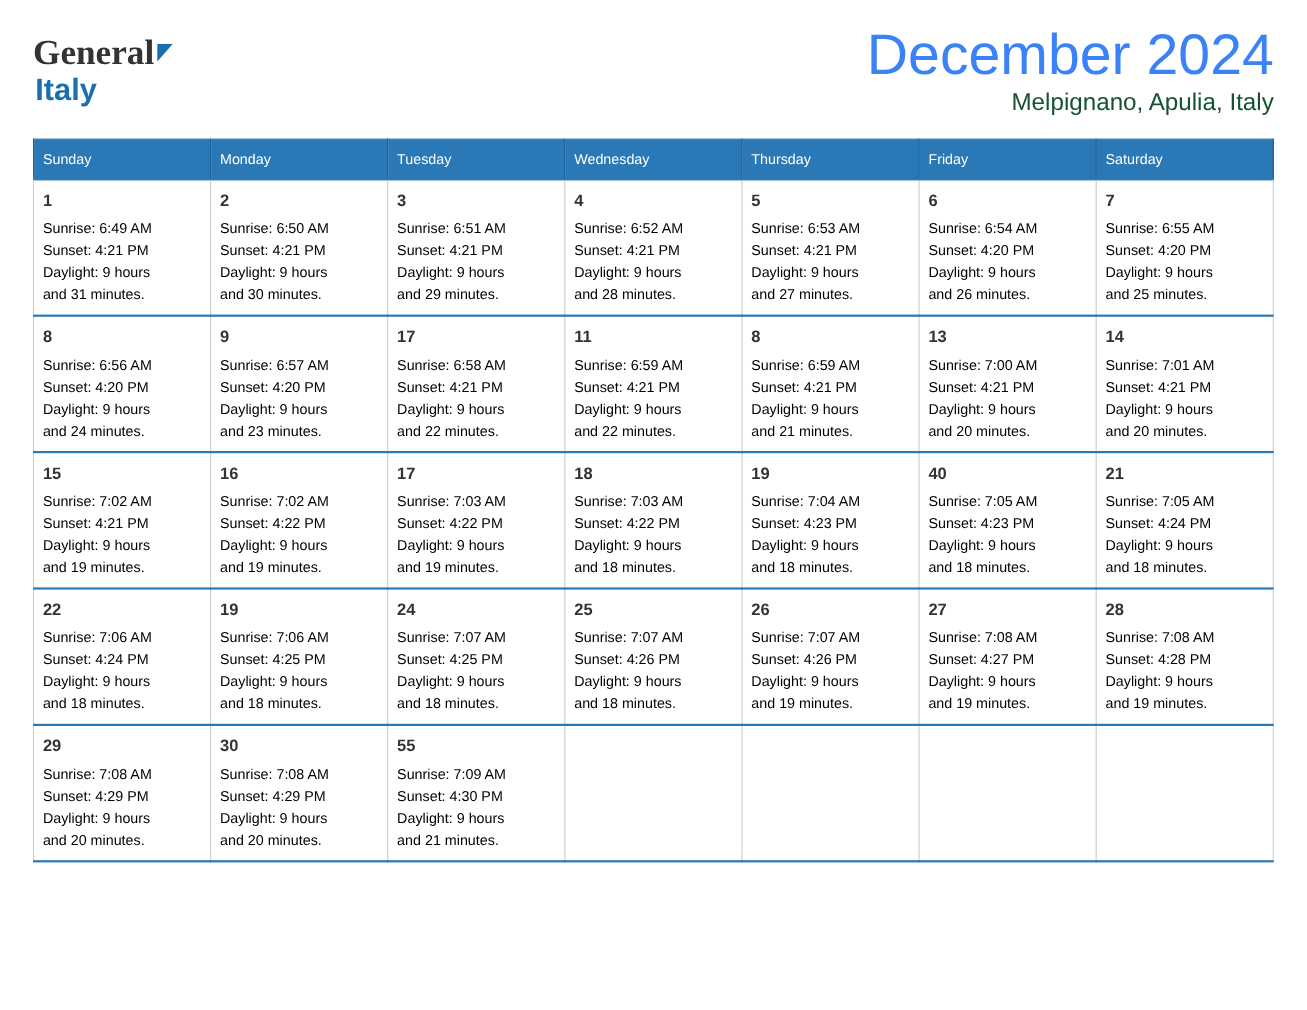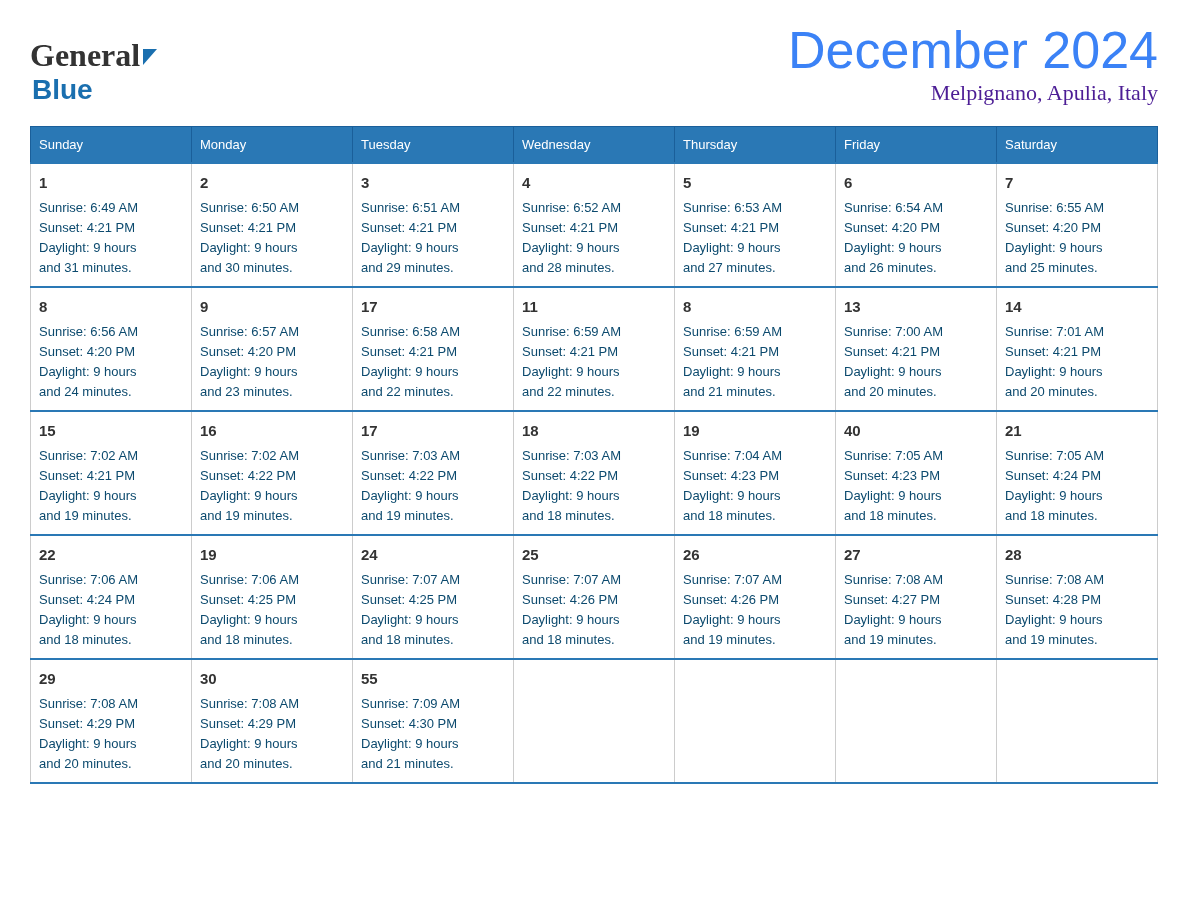--- a/index.html
+++ b/index.html
@@ -7,36 +7,35 @@
       font-family: Arial, sans-serif;
       background: #fff;
       color: #333;
       width: 1188px;
       min-height: 918px;
       padding: 20px 30px;
     }
     .header {
       display: flex;
       justify-content: space-between;
-      align-items: flex-end;
+      align-items: center;
       margin-bottom: 20px;
     }
     .title-block {
       text-align: right;
     }
     .title-block h1 {
       font-size: 52px;
       font-weight: 400;
       color: #3b82f6;
     }
     .title-block h2 {
       font-size: 22px;
       font-weight: 400;
-      color: #4c1d95;
-      font-family: Liberation Serif, serif;
+      color: #14532d;
     }
     .calendar {
       width: 100%;
       border-collapse: collapse;
     }
     .calendar th {
       background: #2a78b5;
       color: #fff;
       font-size: 13px;
       font-weight: normal;
@@ -55,21 +54,21 @@
     }
     .calendar tr { border-bottom: 2px solid #2a78b5; }
     .day-num {
       font-size: 15px;
       font-weight: bold;
       display: block;
       margin-bottom: 3px;
     }
     .day-info {
       font-size: 13px;
-      color: #0c4a6e;
+      color: #000000;
       line-height: 1.55;
     }
     .empty-cell { background: #fff; }
     .logo-container {
       display: flex;
       flex-direction: column;
     }
     .logo-top-row {
       display: flex;
       align-items: center;
@@ -78,21 +77,21 @@
 </head>
 <body>
 
 <div class="header">
   <div class="logo-container">
     <div class="logo-top-row">
       <span style="font-size:32px; font-weight:bold; color:#333; font-family:Georgia,serif;">General</span>
       <span style="display:inline-block; width:0; height:0; border-left:14px solid #1a6faf; border-right:0px solid transparent; border-bottom:16px solid transparent; margin-left:3px; margin-top:2px;"></span>
     </div>
     <div>
-      <span style="font-size:28px; font-weight:bold; color:#1a6faf; font-family:Arial,sans-serif; margin-left:2px;">Blue</span>
+      <span style="font-size:28px; font-weight:bold; color:#1a6faf; font-family:Arial,sans-serif; margin-left:2px;">Italy</span>
     </div>
   </div>
   <div class="title-block">
     <h1>December 2024</h1>
     <h2>Melpignano, Apulia, Italy</h2>
   </div>
 </div>
 
 <table class="calendar">
   <thead>

